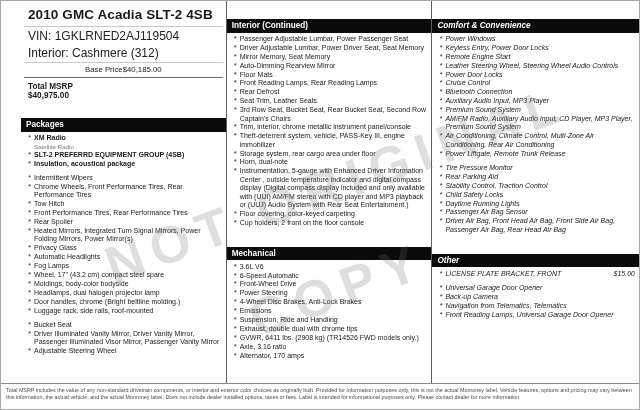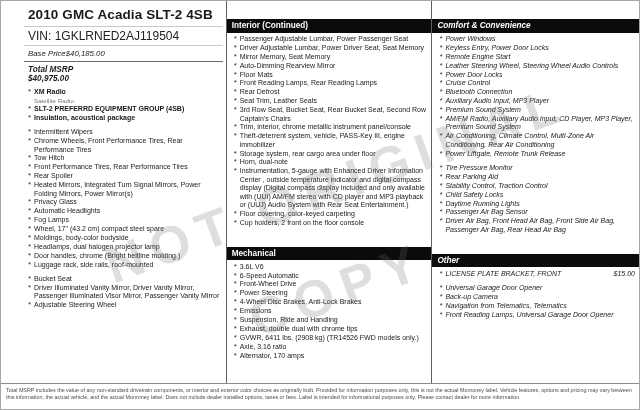--- a/index.html
+++ b/index.html
@@ -20,21 +20,21 @@
   ul.features li::before{content:"*";flex:none;width:9px;text-align:center;font-size:8px;line-height:1.05;color:#333;}
   ul.features li.bold .li-text{font-weight:bold;}
   .li-body{flex:1;min-width:0;}
   .li-sub{font-size:6.2px;color:#787878;margin-top:0.5px;}
   .li-price{flex:none;margin-left:6px;white-space:nowrap;font-size:7px;}
   
   .veh-title{font-size:13.5px;font-weight:bold;padding:4px 7px 3px;letter-spacing:0.1px;}
   .hr{border-top:1px solid #c9c9c9;margin:1px 3px;}
   .hr.dark{border-top:1px solid #6a6a6a;margin:1.5px 3px;}
   .meta-line{font-size:12px;padding:1.2px 7px;color:#222;}
-  .price-row{display:flex;justify-content:flex-start;font-size:7.8px;padding:1.4px 7px;font-style:italic;}
+  .price-row{display:flex;justify-content:center;font-size:7.8px;padding:1.4px 7px;}
   .price-row.total{font-weight:bold;font-size:8.2px;padding-top:2px;padding-bottom:2.5px;flex-direction:column;}
   
   .footer{
     position:absolute;left:0;right:0;bottom:0;height:26px;box-sizing:border-box;
     border-top:1px solid #8a8a8a;padding:2.5px 5px;
     font-size:5.4px;line-height:1.45;color:#4c4c4c;background:#fff;
   }
   
   .watermark{position:absolute;inset:0;pointer-events:none;z-index:6;}
   .wm-line{
@@ -48,31 +48,33 @@
 </head>
 <body>
 
 <div class="page">
   <div class="columns">
 
     <div class="col">
       <div class="veh-title">2010 GMC Acadia SLT-2 4SB</div>
       <div class="hr"></div>
       <div class="meta-line">VIN: 1GKLRNED2AJ119504</div>
+      <div class="meta-line">Interior: Cashmere (312)</div>
       <div class="hr"></div>
       <div class="price-row">
         <span>Base Price</span>
         <span>$40,185.00</span>
       </div>
       <div class="hr dark"></div>
       <div class="price-row total">
         <span>Total MSRP</span>
         <span>$40,975.00</span>
       </div>
       <div class="col-sections">
+          <div class="section-bar">Packages</div>
           <ul class="features">
             <li class="bold">
               <div class="li-body"><span class="li-text">XM Radio</span><div class="li-sub">Satellite Radio</div></div>
             </li>
             <li class="bold">
               <div class="li-body"><span class="li-text">SLT-2 PREFERRD EQUIPMENT GROUP (4SB)</span></div>
             </li>
             <li class="bold">
               <div class="li-body"><span class="li-text">Insulation, acoustical package</span></div>
             </li>

